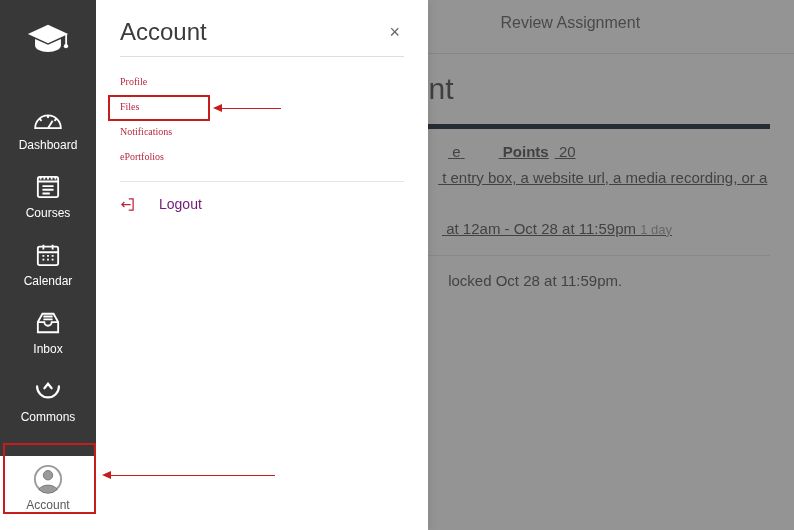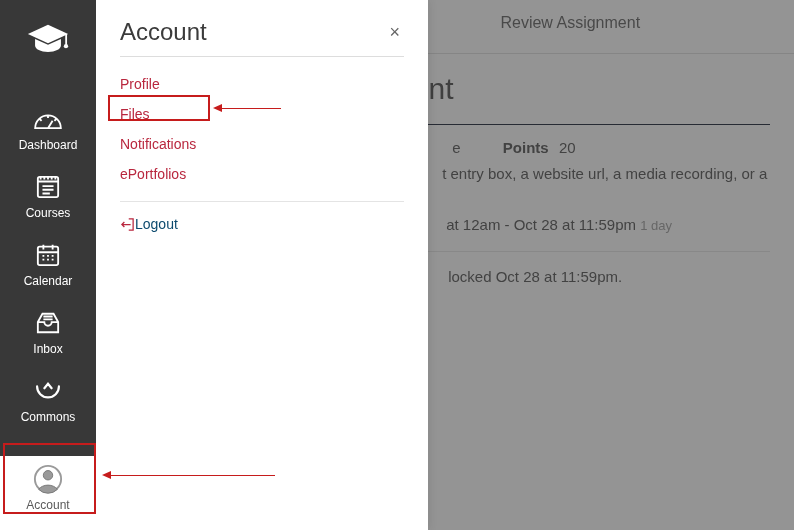--- a/index.html
+++ b/index.html
@@ -18,42 +18,42 @@
   .gnav-item .lbl { font-size: 12px; color: #fff; margin-top: 4px; }
   .gnav-item.active { background: #fff; }
   .gnav-item.active .lbl { color: #5a5a5a; }
   .gnav-item.active svg { stroke: #777; fill: #888; }
 
   
   .main { position: absolute; left: 96px; top: 0; right: 0; height: 466px; background: #fff; }
   .crumb-bar { height: 54px; border-bottom: 1px solid #ddd; padding: 14px 24px; color: #5a5a5a; font-size: 16px; }
   .content { padding: 14px 24px; }
   .page-title { font-size: 30px; font-weight: 300; color: #444; margin: 4px 0 18px; }
-  .meta { font-size: 15px; color: #4a4a4a; line-height: 1.7; border-top: 1px solid #0f172a; border-bottom: 1px solid #e4e4e4; padding: 10px 0 14px; }
+  .meta { font-size: 15px; color: #4a4a4a; line-height: 1.7; border-top: 5px solid #0f172a; border-bottom: 1px solid #e4e4e4; padding: 10px 0 14px; text-decoration: underline; }
   .meta .label { font-weight: 700; margin-right: 6px; }
   .meta .light { color: #9a9a9a; font-size: 13px; }
   .lock { padding: 16px 0; color: #4a4a4a; font-size: 15px; }
 
   
   .scrim {
     position: absolute; left: 96px; top: 0; right: 0; height: 530px;
     background: rgba(60,60,60,0.55);
   }
 
   
   .panel {
     position: absolute; left: 96px; top: 0; width: 332px; height: 530px;
     background: #fff; padding: 18px 24px; box-shadow: 2px 0 8px rgba(0,0,0,0.08);
   }
   .panel-head { display: flex; align-items: center; justify-content: space-between; padding-bottom: 10px; border-bottom: 1px solid #ddd; }
   .panel-title { font-size: 24px; font-weight: 400; color: #3b3b3b; }
   .panel-close { font-size: 18px; color: #666; cursor: pointer; padding: 4px; line-height: 1; }
   .panel-list { padding: 12px 0; border-bottom: 1px solid #e4e4e4; }
-  .panel-link { display: block; padding: 7px 0; font-size: 14px; color: #b9273e; cursor: pointer; }
-  .panel-logout { display: flex; align-items: center; gap: 0; padding: 14px 0; color: #0c4a6e; font-size: 14px; cursor: pointer; }
+  .panel-link { display: block; padding: 7px 0; font-size: 10px; color: #b9273e; cursor: pointer; font-family: Liberation Serif, serif; }
+  .panel-logout { display: flex; align-items: center; gap: 24px; padding: 14px 0; color: #701a75; font-size: 14px; cursor: pointer; }
   .panel-logout .ico { width: 15px; height: 15px; display: inline-flex; }
 
   
   .hl { position: absolute; border: 2px solid #c61c1c; pointer-events: none; }
   .arrow { position: absolute; height: 1px; background: #c61c1c; }
   .arrow::before {
     content: ""; position: absolute; left: -8px; top: -4px;
     border-top: 4.5px solid transparent; border-bottom: 4.5px solid transparent;
     border-right: 9px solid #c61c1c;
   }

